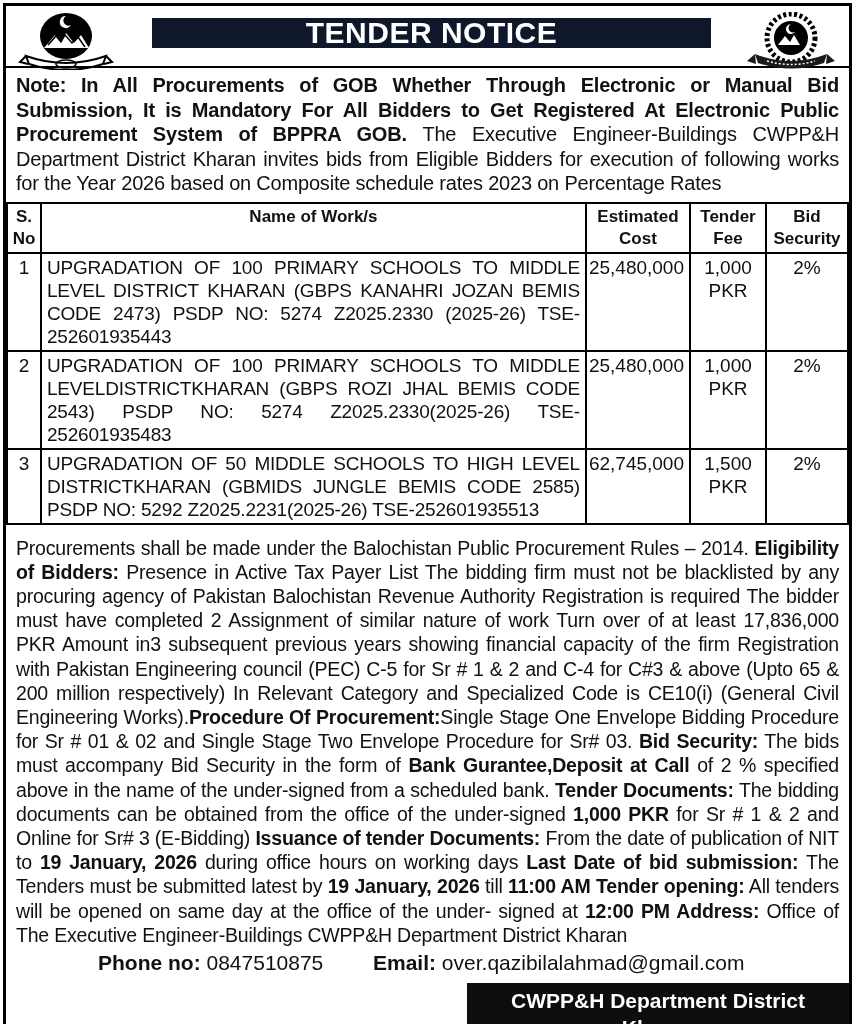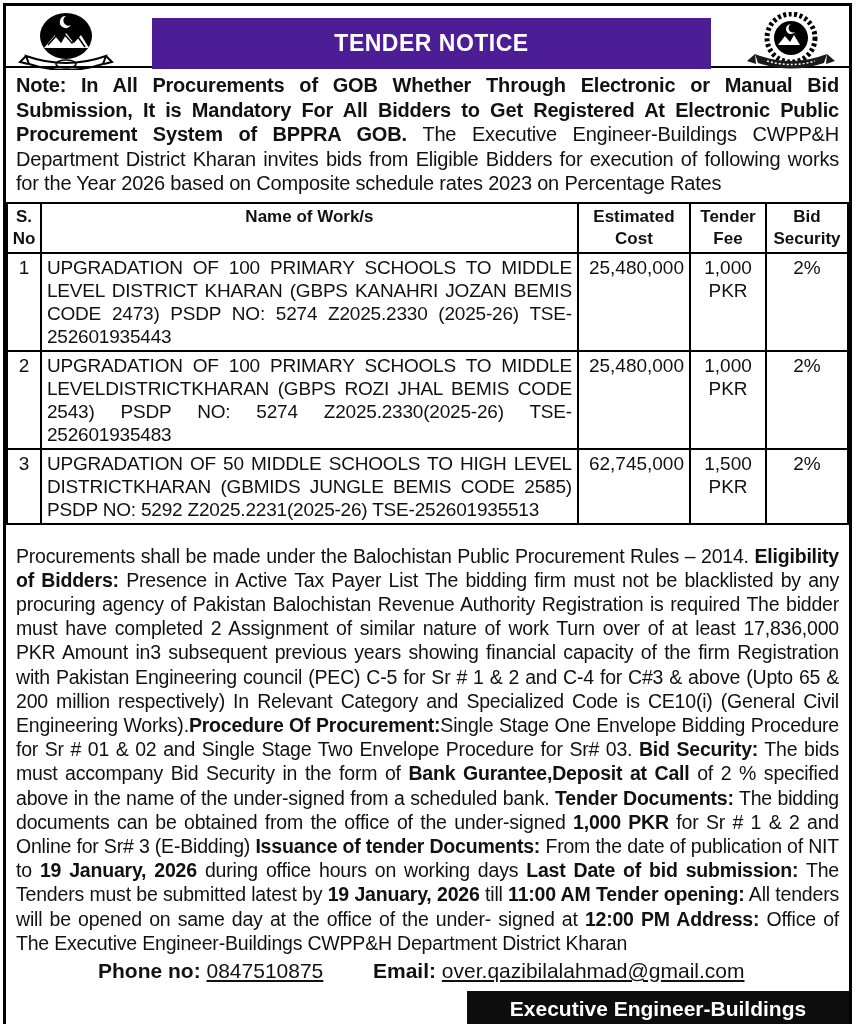--- a/index.html
+++ b/index.html
@@ -4,50 +4,50 @@
 <style>
   * { margin:0; padding:0; box-sizing:border-box; }
   html,body { background:#fff; width:855px; }
   body { font-family:"Liberation Sans", sans-serif; color:#111; }
 
   .notice { margin:3px; border:3px solid #000; background:#fff; }
 
   
   .header { display:flex; align-items:flex-start; padding:6px 8px 2px 8px; border-bottom:2px solid #000; height:62px; }
   .crest { flex:0 0 auto; }
-  .title-bar { flex:1; background:#4c1d95; color:#fff; margin:6px 30px 0 34px; height:51px;
+  .title-bar { flex:1; background:#0f172a; color:#fff; margin:6px 30px 0 34px; height:30px;
                display:flex; align-items:center; justify-content:center;
-               font-weight:bold; font-size:23px; letter-spacing:.5px; }
+               font-weight:bold; font-size:30px; letter-spacing:.5px; }
 
   
   .note { padding:5px 10px 6px 10px; font-size:20px; line-height:24.5px; text-align:justify; letter-spacing:-0.2px; }
   .note b, .terms b { font-weight:bold; }
 
   
   table { width:100%; border-collapse:collapse; border-top:2px solid #000; }
   th, td { border:2px solid #000; vertical-align:top; }
   th { font-size:17px; line-height:22px; text-align:center; padding:2px 2px; white-space:pre-line; }
   td { font-size:19px; line-height:23px; padding:2px 5px; }
   td.sno { text-align:center; width:34px; }
   td.name { text-align:justify; letter-spacing:-0.2px; }
   th.name-h { width:auto; }
   td.cost, th.cost-h { width:100px; }
-  td.cost { text-align:center; padding-left:10px; }
+  td.cost { text-align:center; padding-left:2px; }
   td.fee, th.fee-h { width:76px; }
   td.fee { text-align:center; white-space:pre-line; }
   td.sec, th.sec-h { width:82px; }
   td.sec { text-align:center; }
 
   
-  .terms { padding:19px 10px 2px 10px; font-size:19.5px; line-height:24.2px; text-align:justify; letter-spacing:-0.2px; }
+  .terms { padding:11px 10px 2px 10px; font-size:19.5px; line-height:24.2px; text-align:justify; letter-spacing:-0.2px; }
 
   
   .contact { padding:2px 10px 8px 92px; font-size:21px; }
   .contact .lbl { font-weight:bold; }
-  .contact .val { text-decoration:underline; }
+  .contact .val { }
   .contact .gap { display:inline-block; width:38px; }
 
   
   .bottom { position:relative; height:70px; }
   .prq { position:absolute; left:12px; bottom:4px; font-weight:bold; font-size:22px; letter-spacing:-0.3px; }
   .signature { position:absolute; right:0; top:0; background:#0d0d0d; color:#fff; width:382px;
                text-align:center; font-weight:bold; font-size:21px; line-height:27px; padding:4px 6px; }
   .icon { flex:0 0 auto; display:inline-block; }
 </style>
 </head>
@@ -129,18 +129,17 @@
     <span class="lbl">Phone no:</span>
     <span class="val">0847510875</span>
     <span class="gap"></span>
     <span class="lbl">Email:</span>
     <span class="val">over.qazibilalahmad@gmail.com</span>
   </div>
 
   <div class="bottom">
     <div class="prq">PRQ No.3053/02-01-2026</div>
     <div class="signature">
-      <div>Executive Engineer-Buildings</div>
       <div>CWPP&amp;H Department District Kharan</div>
     </div>
   </div>
 
 </div>
 
 </body></html>

